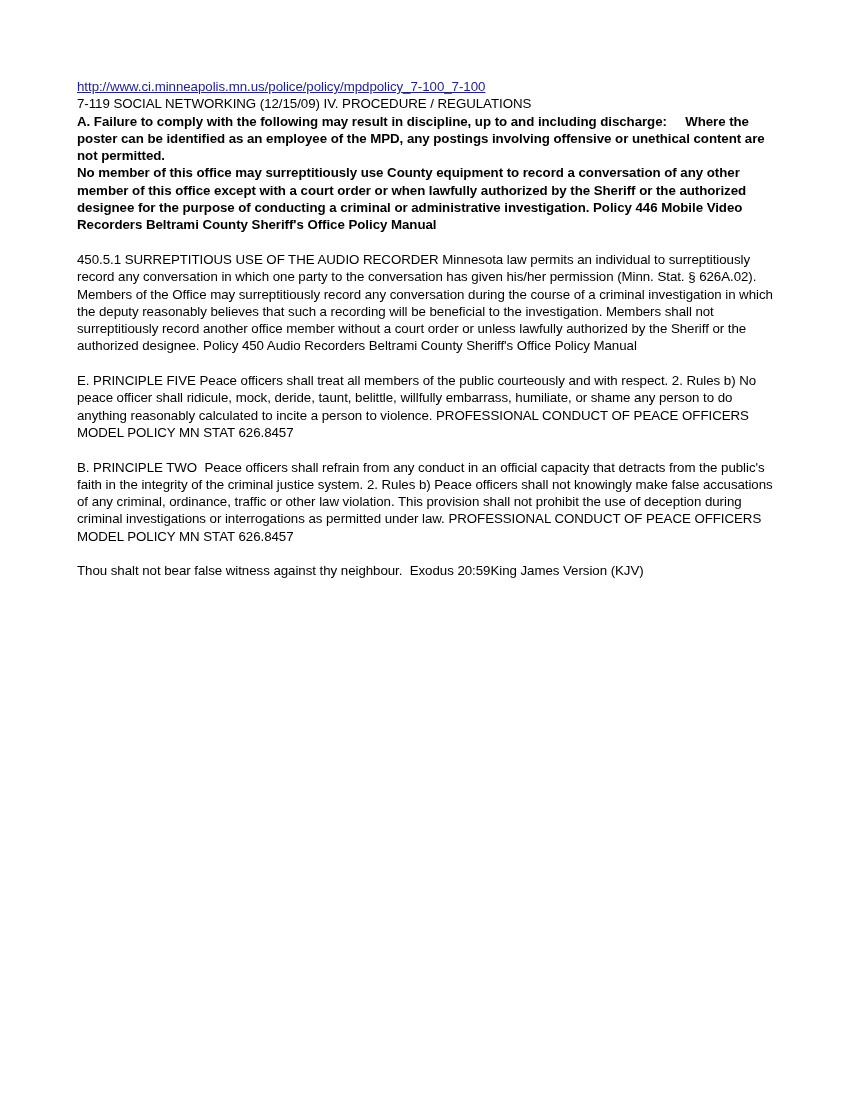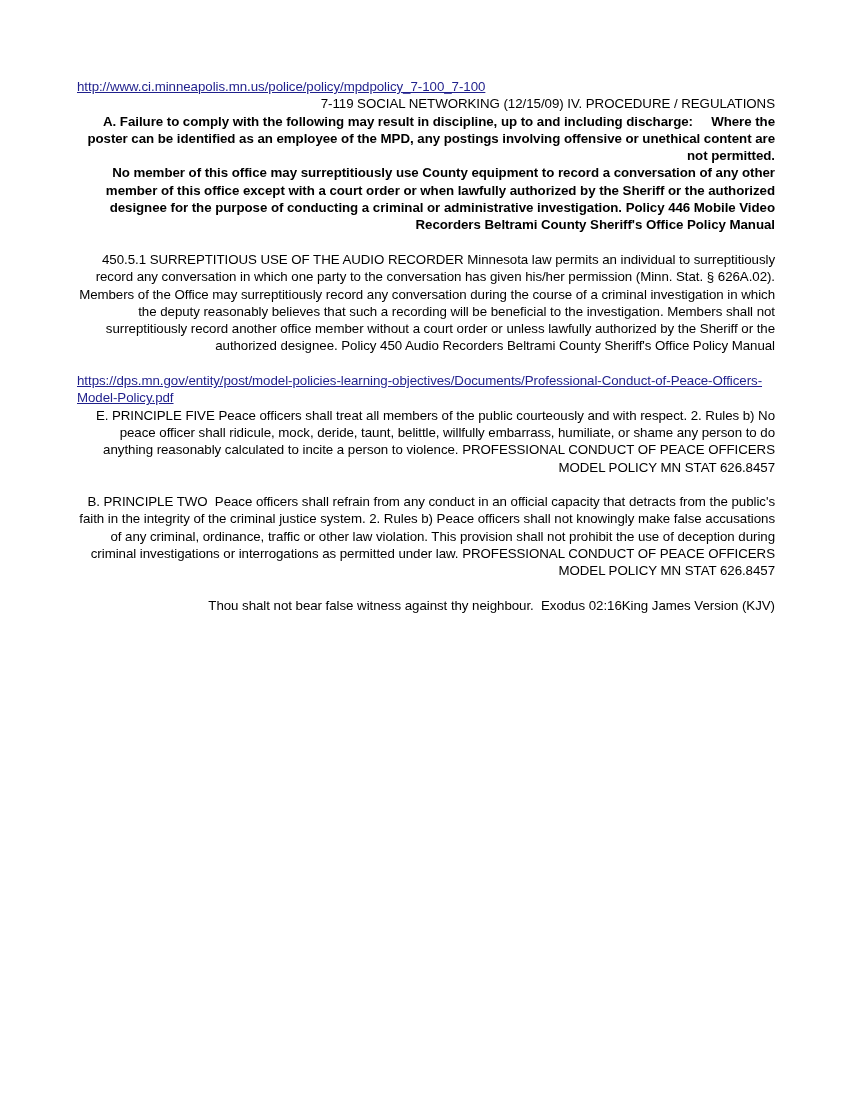--- a/index.html
+++ b/index.html
@@ -27,21 +27,21 @@
   }
   .doc-body {
     position: absolute;
     left: 77px;
     top: 78px;
     width: 698px;
   }
   .para {
     font-size: 13.3px;
     line-height: 17.3px;
-    text-align: right;
+    text-align: left;
     margin: 0;
     white-space: pre-wrap;
     word-spacing: 0px;
     letter-spacing: -0.05px;
   }
   .para + .para {
     margin-top: 0px;
     font-weight: bold;
   }
   .spacer {
@@ -75,26 +75,25 @@
     <div class="para">A. Failure to comply with the following may result in discipline, up to and including discharge:     Where the poster can be identified as an employee of the MPD, any postings involving offensive or unethical content are not permitted.</div>
 
     <div class="para">No member of this office may surreptitiously use County equipment to record a conversation of any other member of this office except with a court order or when lawfully authorized by the Sheriff or the authorized designee for the purpose of conducting a criminal or administrative investigation. Policy 446 Mobile Video Recorders Beltrami County Sheriff's Office Policy Manual</div>
 
     <div class="spacer">&nbsp;</div>
 
     <div class="para">450.5.1 SURREPTITIOUS USE OF THE AUDIO RECORDER Minnesota law permits an individual to surreptitiously record any conversation in which one party to the conversation has given his/her permission (Minn. Stat. § 626A.02). Members of the Office may surreptitiously record any conversation during the course of a criminal investigation in which the deputy reasonably believes that such a recording will be beneficial to the investigation. Members shall not surreptitiously record another office member without a court order or unless lawfully authorized by the Sheriff or the authorized designee. Policy 450 Audio Recorders Beltrami County Sheriff's Office Policy Manual</div>
 
     <div class="spacer">&nbsp;</div>
 
-    <a class="link">https://dps.mn.gov/entity/post/model-policies-learning-objectives/Documents/Professional-Conduct-of-Peace-Officers-Model-Policy.pdf</a>
 
     <div class="para">E. PRINCIPLE FIVE Peace officers shall treat all members of the public courteously and with respect. 2. Rules b) No peace officer shall ridicule, mock, deride, taunt, belittle, willfully embarrass, humiliate, or shame any person to do anything reasonably calculated to incite a person to violence. PROFESSIONAL CONDUCT OF PEACE OFFICERS MODEL POLICY MN STAT 626.8457</div>
 
     <div class="spacer">&nbsp;</div>
 
     <div class="para">B. PRINCIPLE TWO  Peace officers shall refrain from any conduct in an official capacity that detracts from the public's faith in the integrity of the criminal justice system. 2. Rules b) Peace officers shall not knowingly make false accusations of any criminal, ordinance, traffic or other law violation. This provision shall not prohibit the use of deception during criminal investigations or interrogations as permitted under law. PROFESSIONAL CONDUCT OF PEACE OFFICERS MODEL POLICY MN STAT 626.8457</div>
 
     <div class="spacer">&nbsp;</div>
 
-    <div class="para">Thou shalt not bear false witness against thy neighbour.  Exodus 02:16King James Version (KJV)</div>
+    <div class="para">Thou shalt not bear false witness against thy neighbour.  Exodus 20:59King James Version (KJV)</div>
 
   </div>
 </div>
 
 </body></html>

